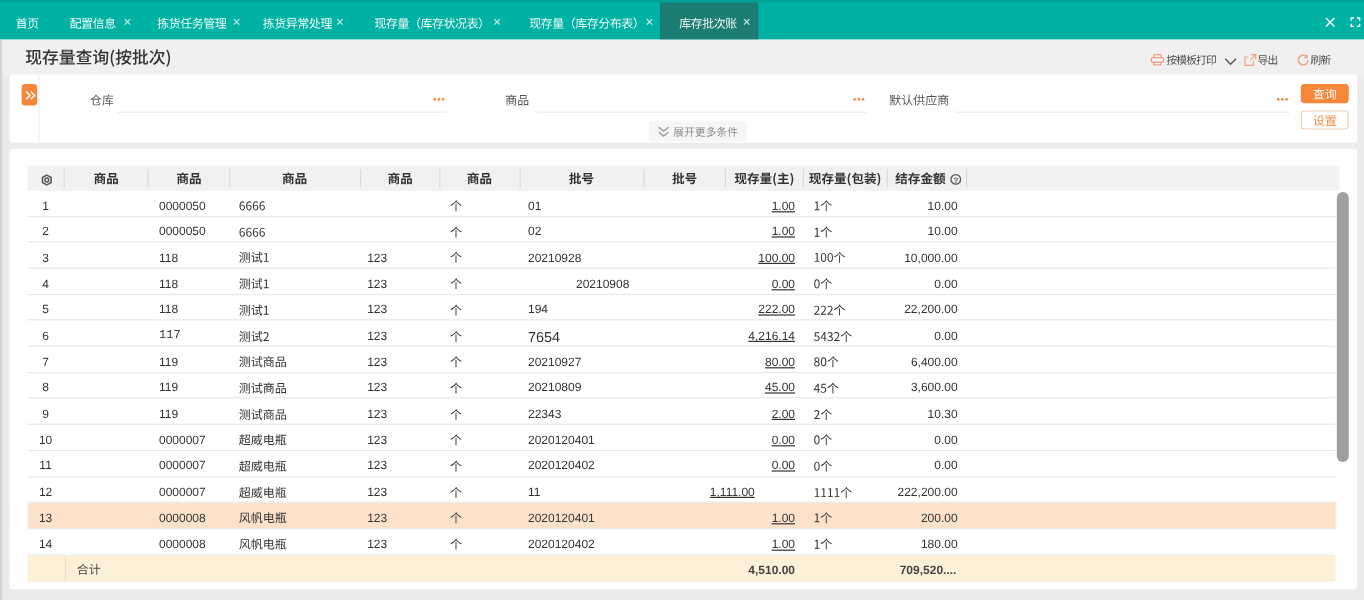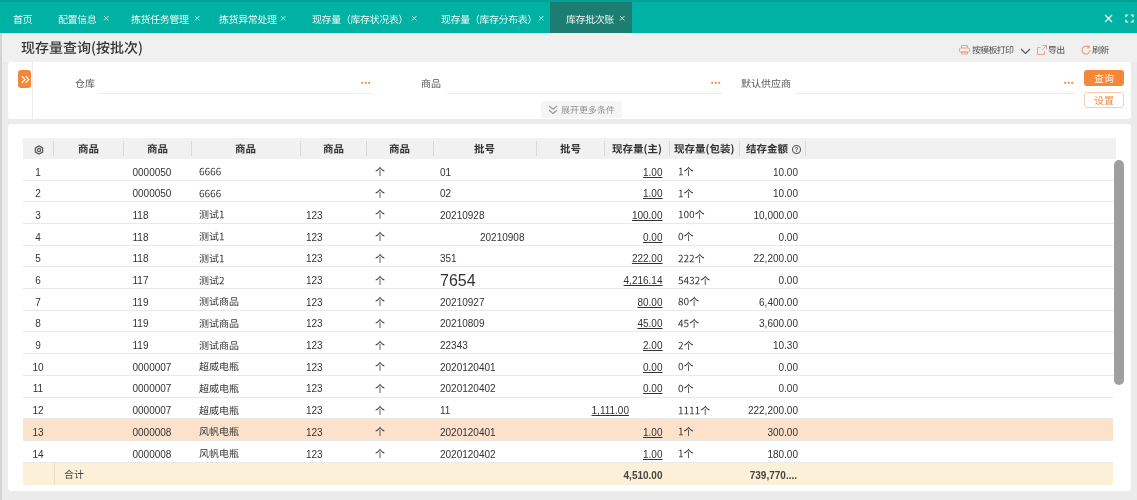--- a/index.html
+++ b/index.html
@@ -443,48 +443,48 @@
       <use href="#g83" x="1000"></use>
       <use href="#g81" x="2000"></use>
     </g>
   </svg>
 <div style="position:absolute;left:306px;top:254.2px;font-size:10px;color:#333;font-weight:400;white-space:nowrap;line-height:10px;">123</div>
 <svg class="ct" style="left:375.0px;top:252.8px" width="12.0" height="12.5">
     <g fill="#333333" transform="translate(0,9.20) scale(0.010000,-0.010000)">
       <use href="#g80" x="0"></use>
     </g>
   </svg>
-<div style="position:absolute;left:440px;top:254.2px;font-size:10px;color:#333;font-weight:400;white-space:nowrap;line-height:10px;">351</div>
+<div style="position:absolute;left:440px;top:254.2px;font-size:10px;color:#333;font-weight:400;white-space:nowrap;line-height:10px;">194</div>
 <div style="position:absolute;left:662.5px;transform:translateX(-100%);top:254.2px;font-size:10px;color:#333;font-weight:400;white-space:nowrap;line-height:10px;text-decoration:underline">222.00</div>
 <svg class="ct" style="left:678.0px;top:252.8px" width="28.7" height="12.5">
     <g fill="#333333" transform="translate(0,9.20) scale(0.010000,-0.010000)">
       <use href="#g85" x="0"></use>
       <use href="#g85" x="555"></use>
       <use href="#g85" x="1110"></use>
       <use href="#g80" x="1665"></use>
     </g>
   </svg>
 <div style="position:absolute;left:798px;transform:translateX(-100%);top:254.2px;font-size:10px;color:#333;font-weight:400;white-space:nowrap;line-height:10px;">22,200.00</div>
 <div style="position:absolute;left:23px;top:288px;width:1090px;height:1px;background:#e9e9e9"></div>
 <div style="position:absolute;left:38px;transform:translateX(-50%);top:275.9px;font-size:10px;color:#333;font-weight:400;white-space:nowrap;line-height:10px;">6</div>
-<div style="position:absolute;left:132.5px;top:275.9px;font-size:10px;color:#333;font-weight:400;white-space:nowrap;line-height:10px;">117</div>
+<div style="position:absolute;left:132.5px;top:275.9px;font-size:10px;color:#333;font-weight:400;white-space:nowrap;line-height:10px;font-family:Liberation Mono, monospace;">117</div>
 <svg class="ct" style="left:199.0px;top:274.5px" width="27.6" height="12.5">
     <g fill="#333333" transform="translate(0,9.20) scale(0.010000,-0.010000)">
       <use href="#g82" x="0"></use>
       <use href="#g83" x="1000"></use>
       <use href="#g85" x="2000"></use>
     </g>
   </svg>
 <div style="position:absolute;left:306px;top:275.9px;font-size:10px;color:#333;font-weight:400;white-space:nowrap;line-height:10px;">123</div>
 <svg class="ct" style="left:375.0px;top:274.5px" width="12.0" height="12.5">
     <g fill="#333333" transform="translate(0,9.20) scale(0.010000,-0.010000)">
       <use href="#g80" x="0"></use>
     </g>
   </svg>
-<div style="position:absolute;left:440px;top:275.9px;font-size:16px;color:#333;font-weight:400;white-space:nowrap;line-height:10px;">7654</div>
+<div style="position:absolute;left:440px;top:275.9px;font-size:12px;color:#333;font-weight:400;white-space:nowrap;line-height:10px;">7654</div>
 <div style="position:absolute;left:662.5px;transform:translateX(-100%);top:275.9px;font-size:10px;color:#333;font-weight:400;white-space:nowrap;line-height:10px;text-decoration:underline">4,216.14</div>
 <svg class="ct" style="left:678.0px;top:274.5px" width="34.2" height="12.5">
     <g fill="#333333" transform="translate(0,9.20) scale(0.010000,-0.010000)">
       <use href="#g86" x="0"></use>
       <use href="#g87" x="555"></use>
       <use href="#g88" x="1110"></use>
       <use href="#g85" x="1665"></use>
       <use href="#g80" x="2220"></use>
     </g>
   </svg>
@@ -669,21 +669,21 @@
     </g>
   </svg>
 <div style="position:absolute;left:440px;top:427.8px;font-size:10px;color:#333;font-weight:400;white-space:nowrap;line-height:10px;">2020120401</div>
 <div style="position:absolute;left:662.5px;transform:translateX(-100%);top:427.8px;font-size:10px;color:#333;font-weight:400;white-space:nowrap;line-height:10px;text-decoration:underline">1.00</div>
 <svg class="ct" style="left:678.0px;top:426.4px" width="17.6" height="12.5">
     <g fill="#333333" transform="translate(0,9.20) scale(0.010000,-0.010000)">
       <use href="#g81" x="0"></use>
       <use href="#g80" x="555"></use>
     </g>
   </svg>
-<div style="position:absolute;left:798px;transform:translateX(-100%);top:427.8px;font-size:10px;color:#333;font-weight:400;white-space:nowrap;line-height:10px;">300.00</div>
+<div style="position:absolute;left:798px;transform:translateX(-100%);top:427.8px;font-size:10px;color:#333;font-weight:400;white-space:nowrap;line-height:10px;">200.00</div>
 <div style="position:absolute;left:23px;top:461.6px;width:1090px;height:1px;background:#e9e9e9"></div>
 <div style="position:absolute;left:38px;transform:translateX(-50%);top:449.5px;font-size:10px;color:#333;font-weight:400;white-space:nowrap;line-height:10px;">14</div>
 <div style="position:absolute;left:132.5px;top:449.5px;font-size:10px;color:#333;font-weight:400;white-space:nowrap;line-height:10px;">0000008</div>
 <svg class="ct" style="left:199.0px;top:448.1px" width="42.0" height="12.5">
     <g fill="#333333" transform="translate(0,9.20) scale(0.010000,-0.010000)">
       <use href="#g94" x="0"></use>
       <use href="#g95" x="1000"></use>
       <use href="#g92" x="2000"></use>
       <use href="#g93" x="3000"></use>
     </g>
@@ -705,21 +705,21 @@
 <div style="position:absolute;left:798px;transform:translateX(-100%);top:449.5px;font-size:10px;color:#333;font-weight:400;white-space:nowrap;line-height:10px;">180.00</div>
 <div style="position:absolute;left:23px;top:463px;width:1090px;height:22px;background:#fdf0d8"></div>
 <div style="position:absolute;left:53.5px;top:463px;width:1px;height:22px;background:#eadfc6"></div>
 <svg class="ct" style="left:64.0px;top:469.4px" width="22.0" height="12.5">
     <g fill="#444444" transform="translate(0,9.20) scale(0.010000,-0.010000)">
       <use href="#g96" x="0"></use>
       <use href="#g97" x="1000"></use>
     </g>
   </svg>
 <div style="position:absolute;left:662.5px;transform:translateX(-100%);top:470.9px;font-size:10px;color:#444;font-weight:700;white-space:nowrap;line-height:10px;">4,510.00</div>
-<div style="position:absolute;left:797px;transform:translateX(-100%);top:470.9px;font-size:10px;color:#444;font-weight:700;white-space:nowrap;line-height:10px;">739,770....</div>
+<div style="position:absolute;left:797px;transform:translateX(-100%);top:470.9px;font-size:10px;color:#444;font-weight:700;white-space:nowrap;line-height:10px;">709,520....</div>
 <div style="position:absolute;left:1114px;top:160px;width:10px;height:225px;background:#9f9f9f;border-radius:5px"></div>
 <svg width="0" height="0" style="position:absolute">
     <defs>
       <path id="g0" d="M243 312H755V210H243ZM243 373V472H755V373ZM243 150H755V44H243ZM228 815C259 782 294 736 313 702H54V632H456C450 602 442 568 433 539H168V-80H243V-23H755V-80H833V539H512L546 632H949V702H696C725 737 757 779 785 820L702 842C681 800 643 742 611 702H345L389 725C370 758 331 808 294 844Z"></path>
       <path id="g1" d="M464 462V281C464 174 421 55 50 -19C66 -35 87 -64 96 -80C485 4 541 143 541 280V462ZM545 110C661 56 812 -27 885 -83L932 -23C854 32 703 111 589 161ZM171 595V128H248V525H760V130H839V595H478C497 630 517 673 535 715H935V785H74V715H449C437 676 419 631 403 595Z"></path>
       <path id="g2" d="M554 795V723H858V480H557V46C557 -46 585 -70 678 -70C697 -70 825 -70 846 -70C937 -70 959 -24 968 139C947 144 916 158 898 171C893 27 886 1 841 1C813 1 707 1 686 1C640 1 631 8 631 46V408H858V340H930V795ZM143 158H420V54H143ZM143 214V553H211V474C211 420 201 355 143 304C153 298 169 283 176 274C239 332 253 412 253 473V553H309V364C309 316 321 307 361 307C368 307 402 307 410 307H420V214ZM57 801V734H201V618H82V-76H143V-7H420V-62H482V618H369V734H505V801ZM255 618V734H314V618ZM352 553H420V351L417 353C415 351 413 350 402 350C395 350 370 350 365 350C353 350 352 352 352 365Z"></path>
       <path id="g3" d="M651 748H820V658H651ZM417 748H582V658H417ZM189 748H348V658H189ZM190 427V6H57V-50H945V6H808V427H495L509 486H922V545H520L531 603H895V802H117V603H454L446 545H68V486H436L424 427ZM262 6V68H734V6ZM262 275H734V217H262ZM262 320V376H734V320ZM262 172H734V113H262Z"></path>
       <path id="g4" d="M382 531V469H869V531ZM382 389V328H869V389ZM310 675V611H947V675ZM541 815C568 773 598 716 612 680L679 710C665 745 635 799 606 840ZM369 243V-80H434V-40H811V-77H879V243ZM434 22V181H811V22ZM256 836C205 685 122 535 32 437C45 420 67 383 74 367C107 404 139 448 169 495V-83H238V616C271 680 300 748 323 816Z"></path>
       <path id="g5" d="M266 550H730V470H266ZM266 412H730V331H266ZM266 687H730V607H266ZM262 202V39C262 -41 293 -62 409 -62C433 -62 614 -62 639 -62C736 -62 761 -32 771 96C750 100 718 111 701 123C696 21 688 7 634 7C594 7 443 7 413 7C349 7 337 12 337 40V202ZM763 192C809 129 857 43 874 -12L945 20C926 75 877 159 830 220ZM148 204C124 141 85 55 45 0L114 -33C151 25 187 113 212 176ZM419 240C470 193 528 126 553 81L614 119C587 162 530 226 478 271H805V747H506C521 773 538 804 553 835L465 850C457 821 441 780 428 747H194V271H473Z"></path>
       <path id="g6" d="M771 207C817 135 874 37 900 -20L965 15C936 71 879 166 833 236ZM466 236C436 164 377 73 318 15C334 5 359 -14 372 -28C436 36 498 132 537 215ZM163 839V638H41V568H163V358L28 318L47 244L163 281V12C163 -2 158 -6 146 -6C134 -7 95 -7 52 -5C61 -26 71 -59 74 -77C137 -78 177 -75 201 -63C226 -51 235 -30 235 12V305L349 343L339 412L235 380V568H332V638H235V839ZM635 489V365H473C491 403 509 445 526 489ZM349 724V654H507L476 558H361V489H452L432 442C411 392 394 357 375 352C384 332 396 297 400 282C409 291 442 297 490 297H635V15C635 1 630 -4 614 -4C599 -5 546 -5 490 -3C500 -23 510 -53 514 -73C590 -73 639 -72 670 -61C700 -49 710 -29 710 14V297H913V365H710V558H551L583 654H935V724H604C613 758 622 792 630 826L556 845C548 805 538 764 527 724Z"></path>

